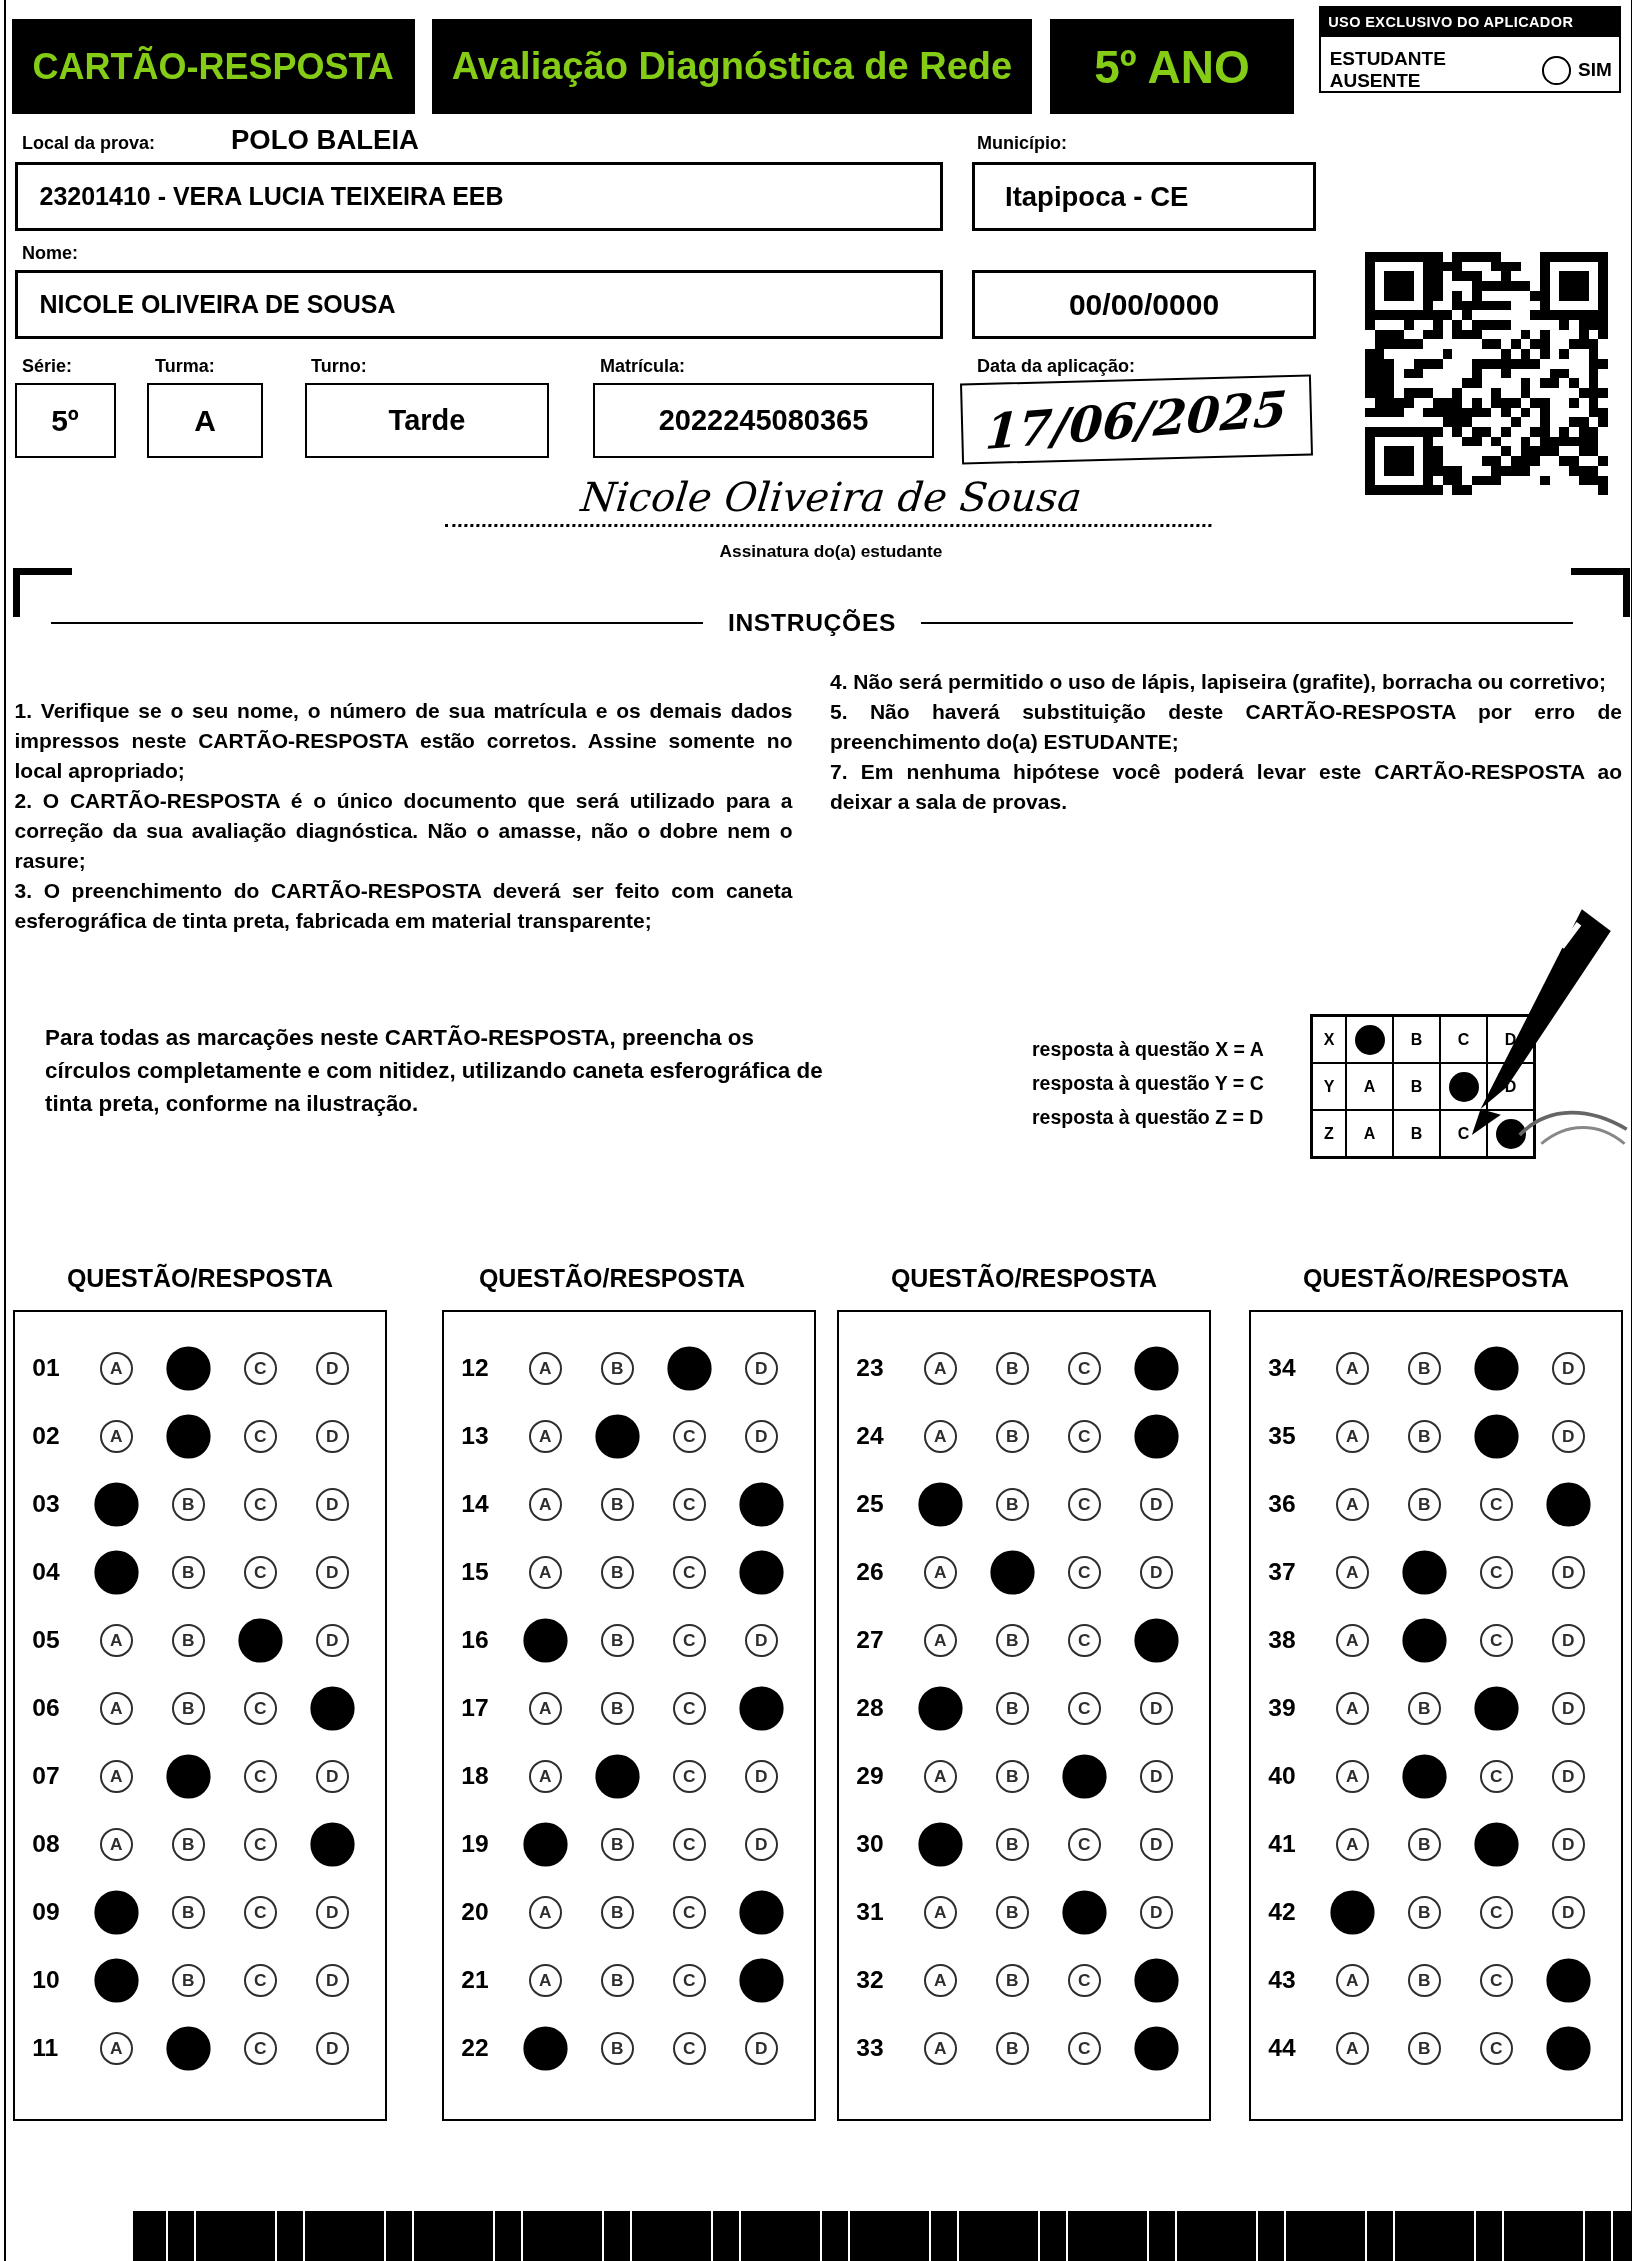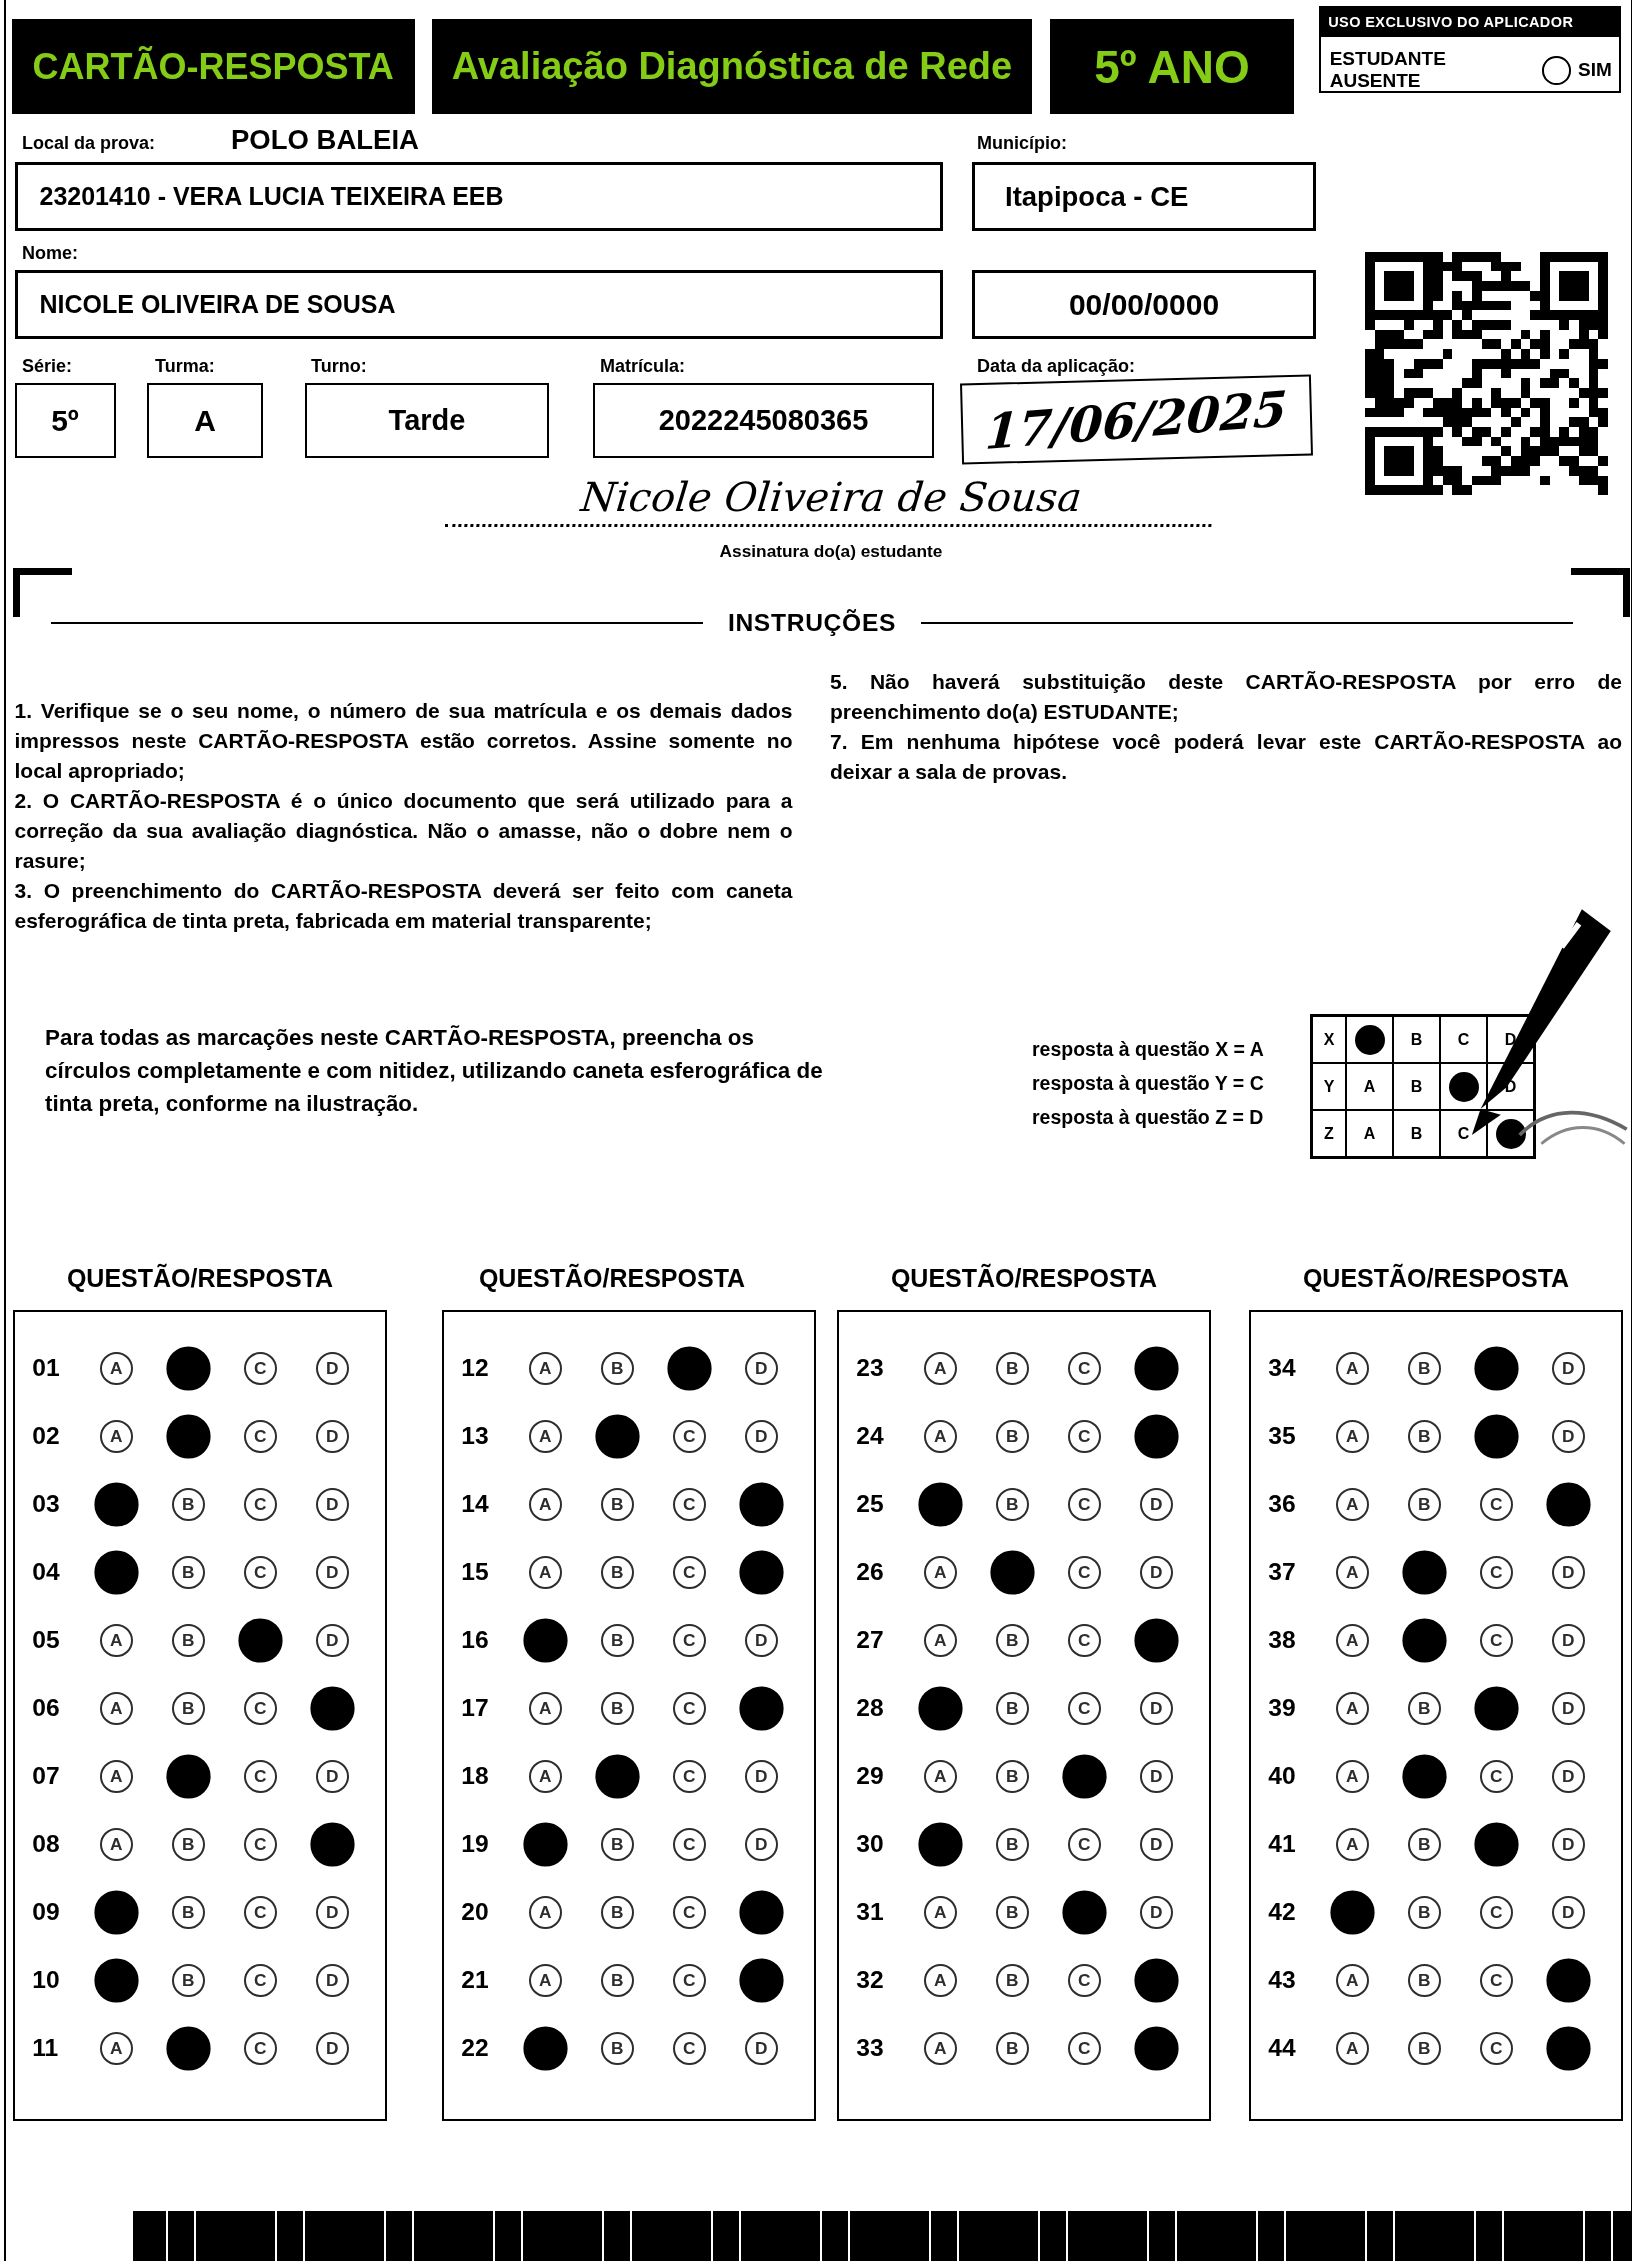--- a/index.html
+++ b/index.html
@@ -773,20 +773,21 @@
     <div class="line"></div>
     <div id="instr-title">INSTRUÇÕES</div>
     <div class="line"></div>
   </div>
   <div class="instr-col" id="instr-left">
       <div class="instr-item">1. Verifique se o seu nome, o número de sua matrícula e os demais dados impressos neste CARTÃO-RESPOSTA estão corretos. Assine somente no local apropriado;</div>
       <div class="instr-item">2. O CARTÃO-RESPOSTA é o único documento que será utilizado para a correção da sua avaliação diagnóstica. Não o amasse, não o dobre nem o rasure;</div>
       <div class="instr-item">3. O preenchimento do CARTÃO-RESPOSTA deverá ser feito com caneta esferográfica de tinta preta, fabricada em material transparente;</div>
     </div>
   <div class="instr-col" id="instr-right">
+      <div class="instr-item">4. Não será permitido o uso de lápis, lapiseira (grafite), borracha ou corretivo;</div>
       <div class="instr-item">5. Não haverá substituição deste CARTÃO-RESPOSTA por erro de preenchimento do(a) ESTUDANTE;</div>
       <div class="instr-item">7. Em nenhuma hipótese você poderá levar este CARTÃO-RESPOSTA ao deixar a sala de provas.</div>
     </div>
 
   <div id="fill-note">Para todas as marcações neste CARTÃO-RESPOSTA, preencha os círculos completamente e com nitidez, utilizando caneta esferográfica de tinta preta, conforme na ilustração.</div>
   <div id="example-legend">
       <div class="legend-line">resposta à questão X = A</div>
       <div class="legend-line">resposta à questão Y = C</div>
       <div class="legend-line">resposta à questão Z = D</div>
     </div>

